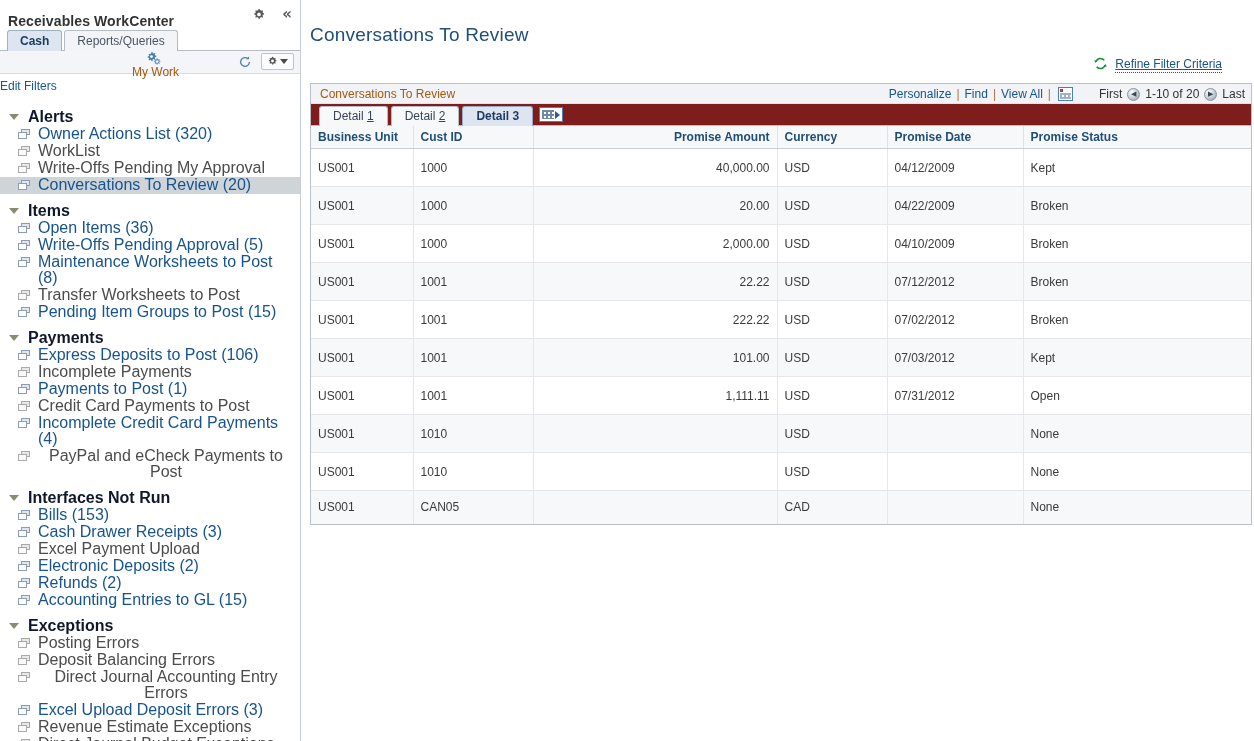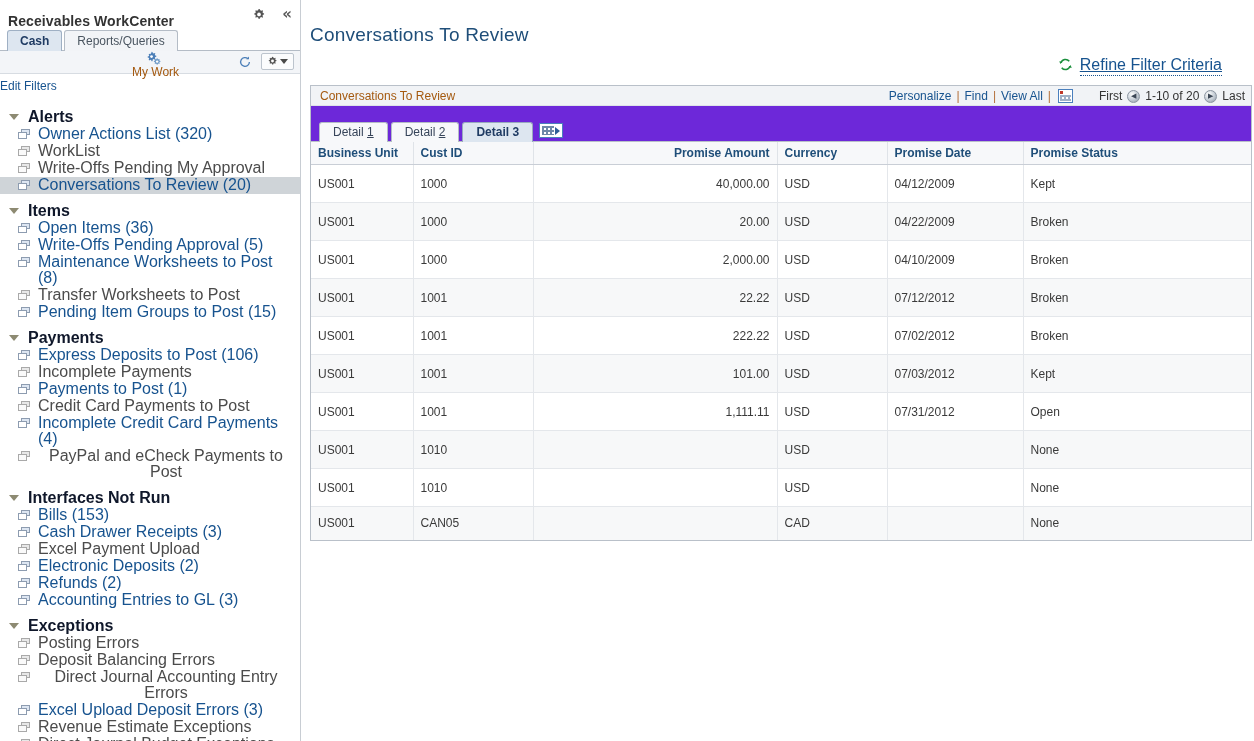--- a/index.html
+++ b/index.html
@@ -159,21 +159,21 @@
   }
   .refine-row {
     display: flex; align-items: center; justify-content: flex-end;
     padding: 10px 32px 0 0; gap: 7px;
   }
   .icon-refresh-green {
     color: #1a8f3c; font-size: 15px; line-height: 1;
     font-family: "DejaVu Sans", sans-serif;
   }
   .refine-link {
-    color: #17538f; font-size: 16px;
+    color: #17538f; font-size: 12px;
     border-bottom: 1px dotted #17538f;
     padding-bottom: 1px;
   }
 
   
   .grid-wrap {
     margin: 9px 2px 0 9px;
     border: 1px solid #b9c0c9;
     background: #ffffff;
   }
@@ -212,21 +212,21 @@
     width: 13px; height: 13px; border-radius: 50%;
     background: radial-gradient(circle at 35% 30%, #ffffff 0%, #c3cbd4 55%, #8b95a1 100%);
     border: 1px solid #8b95a1;
     display: inline-flex; align-items: center; justify-content: center;
     font-size: 7px; color: #3c4756; line-height: 1;
     font-family: "DejaVu Sans", sans-serif;
   }
 
   
   .detail-tabbar {
-    height: 36px; background: #6d28d9;
+    height: 22px; background: #7f1d1d;
     display: flex; align-items: flex-end;
     padding-left: 8px;
     border-bottom: 1px solid #b9c0c9;
   }
   .detail-tab {
     height: 20px; line-height: 19px;
     padding: 0 13px;
     font-size: 12px;
     border: 1px solid #b4bcc6; border-bottom: none;
     border-radius: 3px 3px 0 0;
@@ -497,21 +497,21 @@
               <i class="back"></i>
               <i class="front"></i>
             </span>
             <span class="sb-text lnk">Refunds (2)</span>
           </div>
           <div class="sb-item">
             <span class="sb-icon">
               <i class="back"></i>
               <i class="front"></i>
             </span>
-            <span class="sb-text lnk">Accounting Entries to GL (3)</span>
+            <span class="sb-text lnk">Accounting Entries to GL (15)</span>
           </div>
         </div>
         <div class="sb-group">
           <div class="sb-group-head">
             <span class="tri"></span>
             <span class="sb-group-title">Exceptions</span>
           </div>
           <div class="sb-item">
             <span class="sb-icon muted">
               <i class="back"></i>

